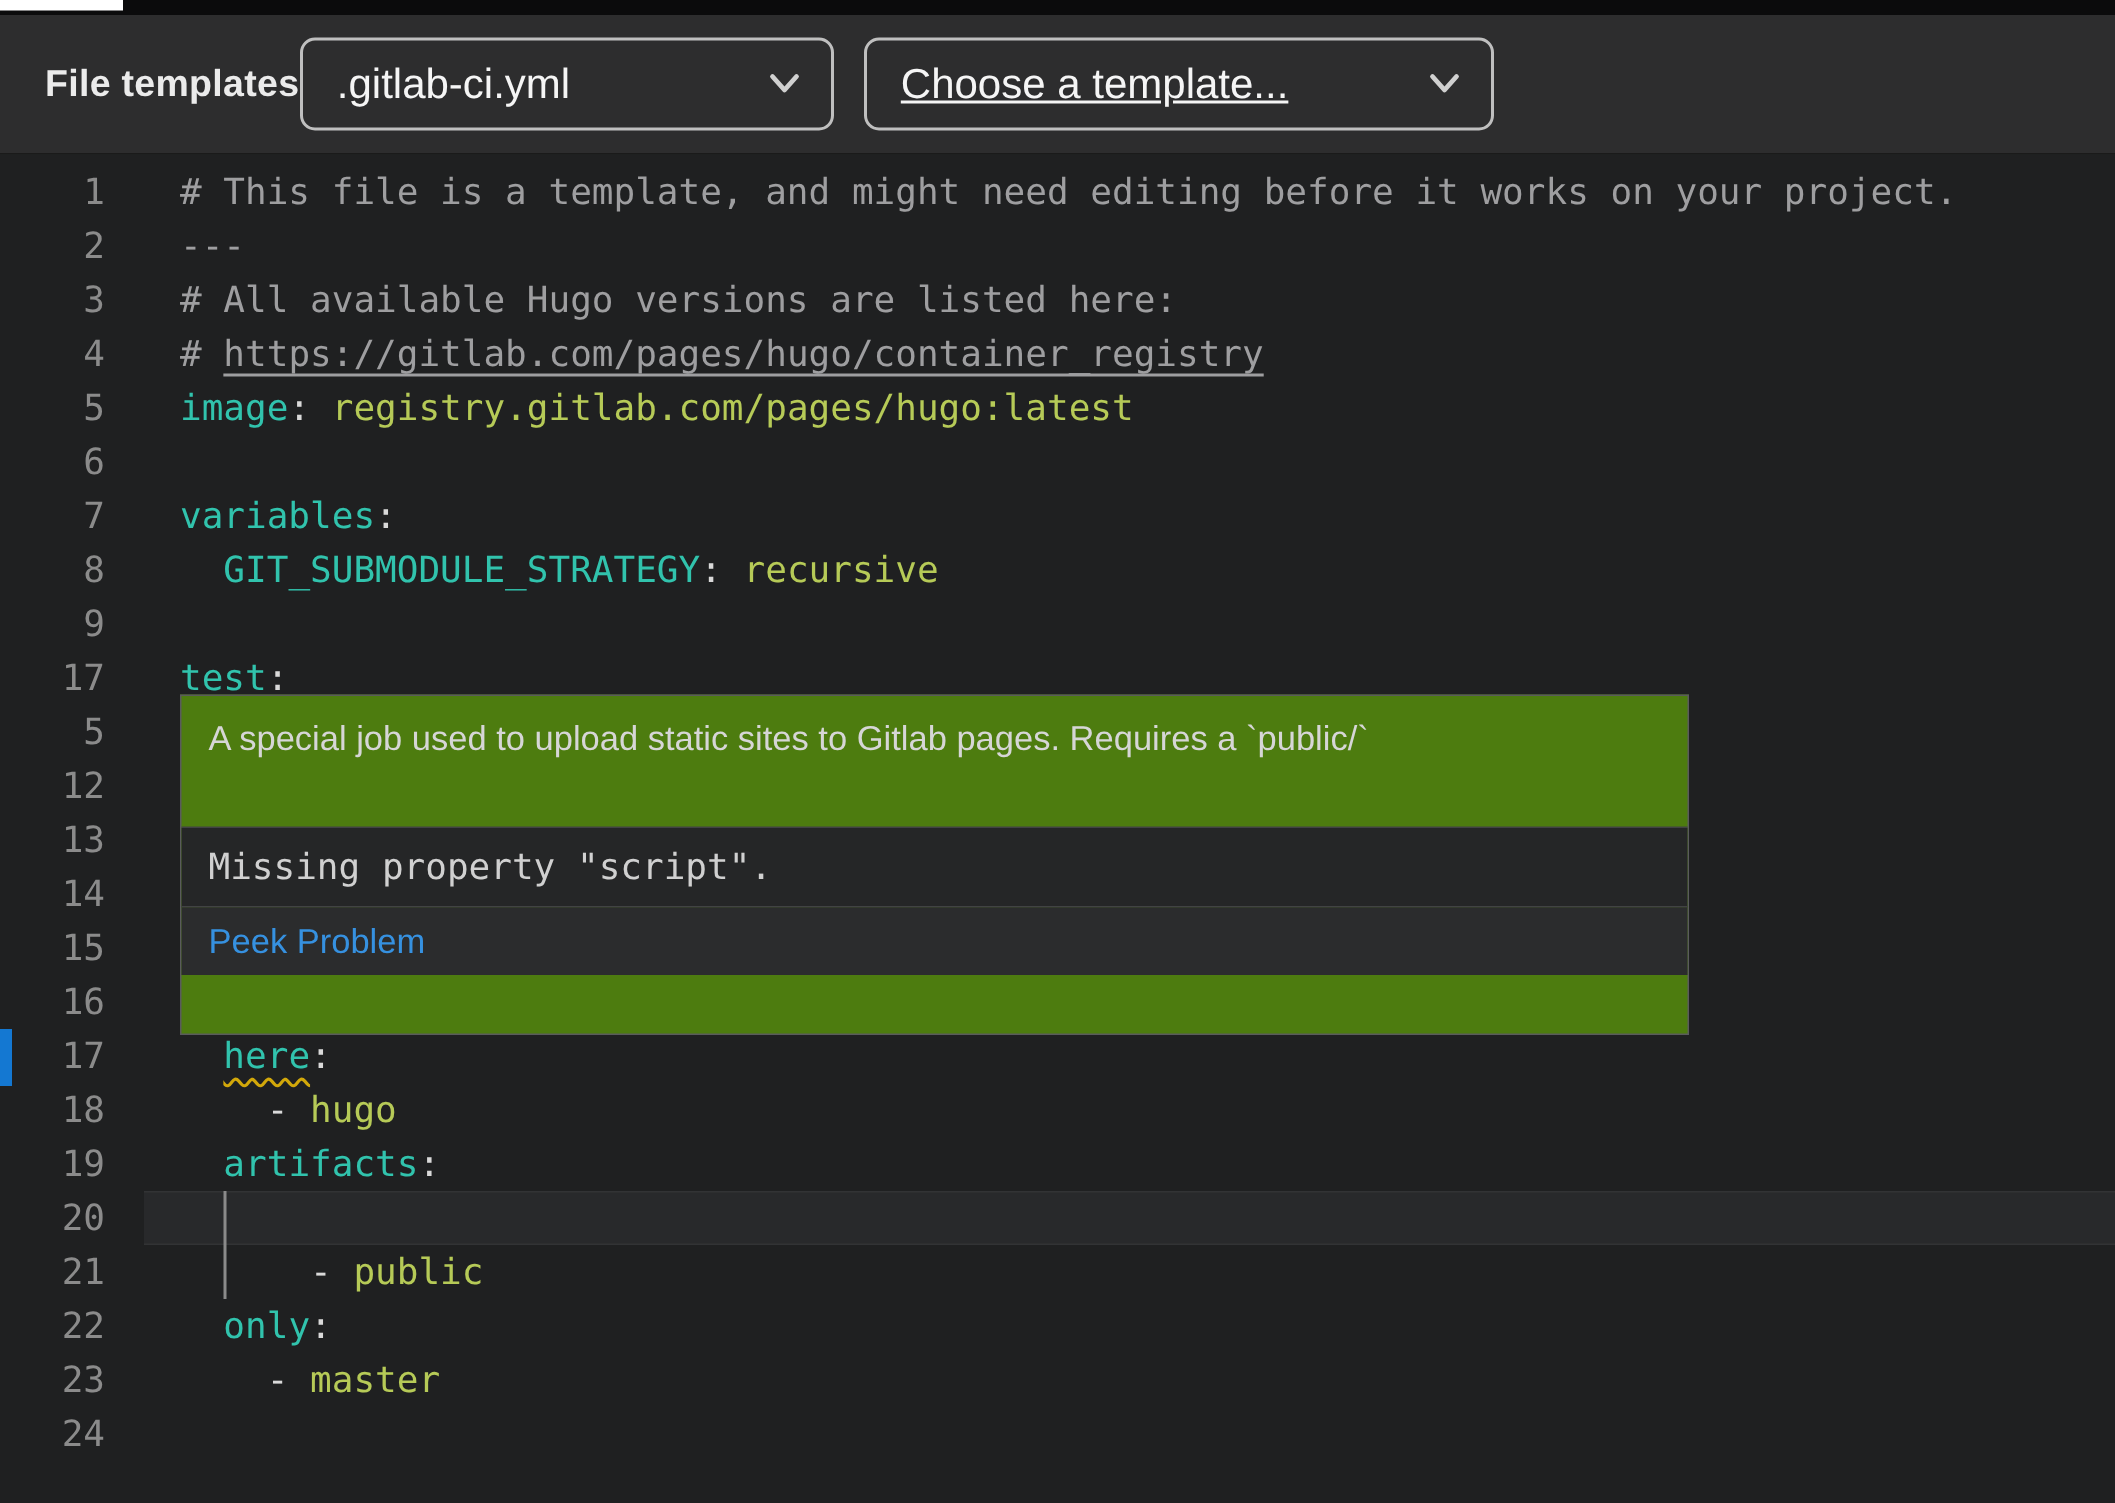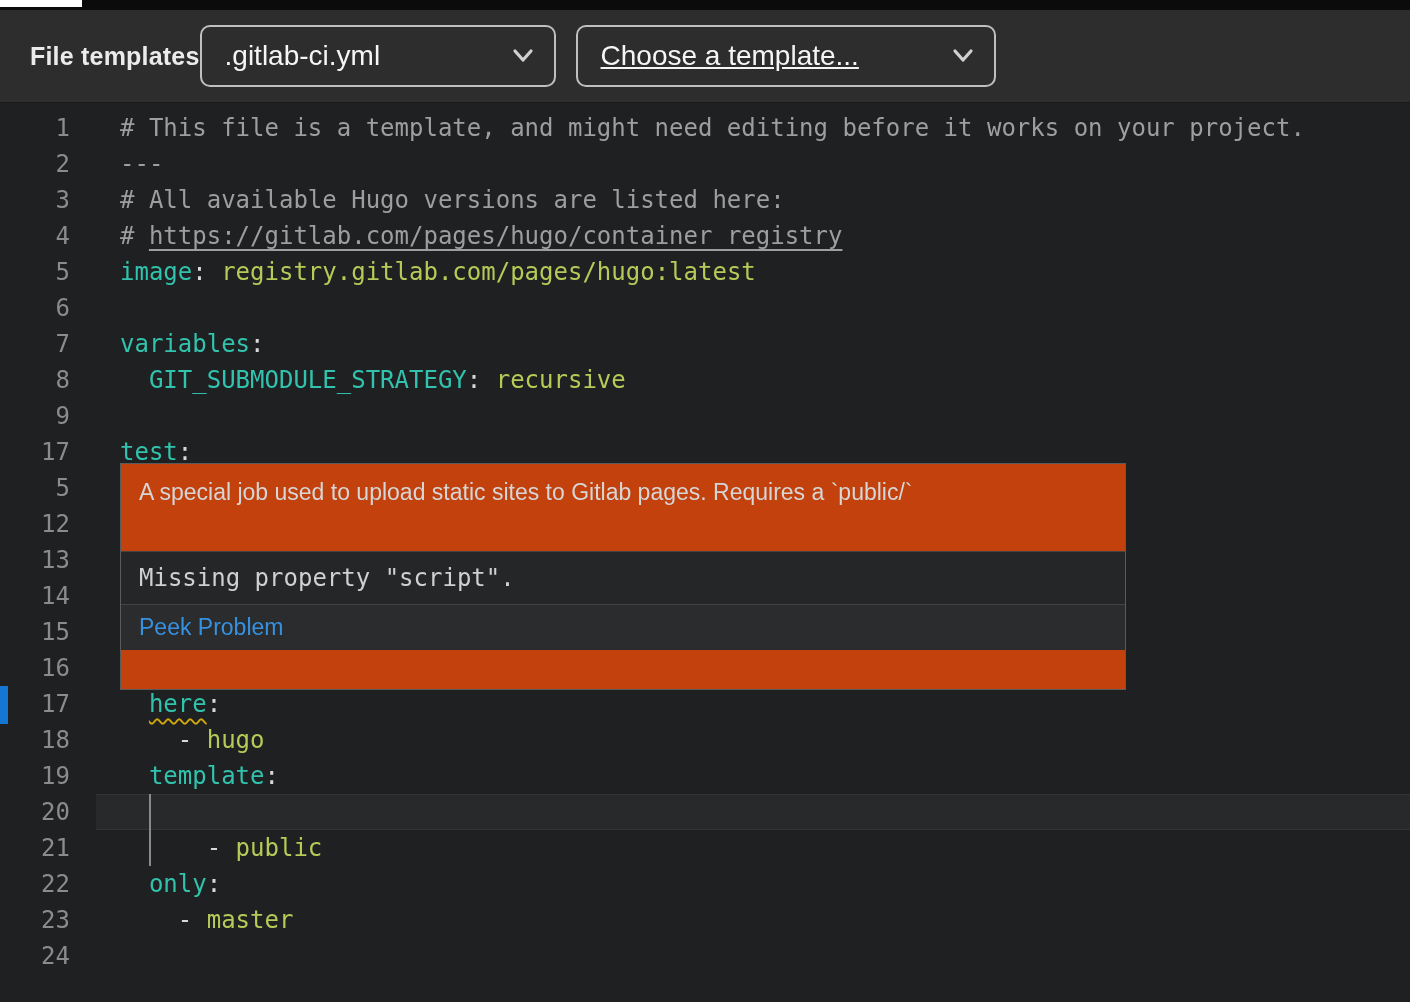--- a/index.html
+++ b/index.html
@@ -44,21 +44,21 @@
   .current-line { position:absolute; left:96px; right:0; top:691px; height:36px;
                   background:#28292b; border-top:1px solid rgba(255,255,255,.05);
                   border-bottom:1px solid rgba(255,255,255,.05); z-index:1; }
   .indent-guide { position:absolute; left:149px; top:691px; width:2px; height:72px;
                   background:#8a8a8a; z-index:1; }
   .gutter-marker { position:absolute; left:0; top:583px; width:8px; height:38px;
                    background:#1478d2; z-index:3; }
 
   
   .tooltip { position:absolute; left:120px; top:360px; width:1006px; height:227px;
-             background:#c2410c; border:1px solid #5a5b5c; z-index:5;
+             background:#4d7c0f; border:1px solid #5a5b5c; z-index:5;
              font-family:"Liberation Sans", sans-serif; }
   .tt-desc { height:88px; padding:10px 18px 0; border-bottom:1px solid #424344;
              color:#d6d6d6; font-size:23px; line-height:36px; }
   .tt-problem { height:53px; border-bottom:1px solid #424344; display:flex; align-items:center;
                 padding-left:18px; color:#d0d0d0; font-size:24px;
                 font-family:"DejaVu Sans Mono", monospace; background:#252627; }
   .tt-status { height:45px; display:flex; align-items:center; padding-left:18px; background:#2b2c2d; }
   .tt-peek { color:#3691e0; font-size:23px; cursor:pointer; text-decoration:none; }
   .tt-nofix { color:#cfcfcf; font-size:23px; margin-left:36px; }
 </style>
@@ -106,21 +106,21 @@
         <div class="cl"><span class="ln">9</span><span class="lc"></span></div>
         <div class="cl"><span class="ln">17</span><span class="lc"><span class="tok-key">test</span><span class="tok-punct">:</span></span></div>
         <div class="cl"><span class="ln">5</span><span class="lc"></span></div>
         <div class="cl"><span class="ln">12</span><span class="lc"></span></div>
         <div class="cl"><span class="ln">13</span><span class="lc"></span></div>
         <div class="cl"><span class="ln">14</span><span class="lc"></span></div>
         <div class="cl"><span class="ln">15</span><span class="lc"></span></div>
         <div class="cl"><span class="ln">16</span><span class="lc"><span class="tok-key tok-warn">pages</span><span class="tok-punct">:</span></span></div>
         <div class="cl"><span class="ln">17</span><span class="lc"><span class="tok-plain">  </span><span class="tok-key tok-warn">here</span><span class="tok-punct">:</span></span></div>
         <div class="cl"><span class="ln">18</span><span class="lc"><span class="tok-plain">    </span><span class="tok-punct">- </span><span class="tok-value">hugo</span></span></div>
-        <div class="cl"><span class="ln">19</span><span class="lc"><span class="tok-plain">  </span><span class="tok-key">template</span><span class="tok-punct">:</span></span></div>
+        <div class="cl"><span class="ln">19</span><span class="lc"><span class="tok-plain">  </span><span class="tok-key">artifacts</span><span class="tok-punct">:</span></span></div>
         <div class="cl"><span class="ln">20</span></div>
         <div class="cl"><span class="ln">21</span><span class="lc"><span class="tok-plain">      </span><span class="tok-punct">- </span><span class="tok-value">public</span></span></div>
         <div class="cl"><span class="ln">22</span><span class="lc"><span class="tok-plain">  </span><span class="tok-key">only</span><span class="tok-punct">:</span></span></div>
         <div class="cl"><span class="ln">23</span><span class="lc"><span class="tok-plain">    </span><span class="tok-punct">- </span><span class="tok-value">master</span></span></div>
         <div class="cl"><span class="ln">24</span><span class="lc"></span></div>
       </div>
 
     <div class="tooltip">
       <div class="tt-desc">
         <div>A special job used to upload static sites to Gitlab pages. Requires a `public/`</div>

